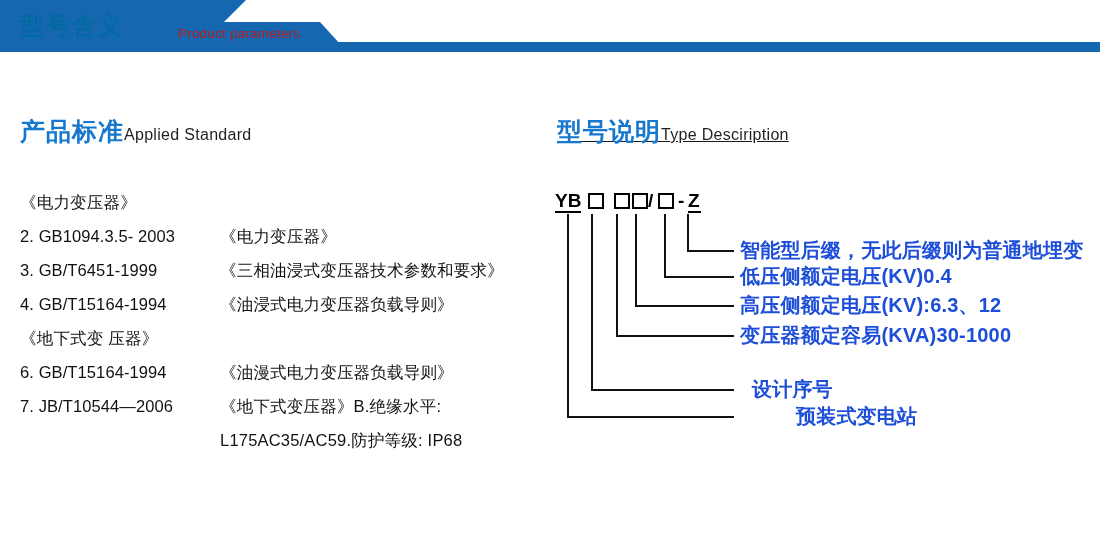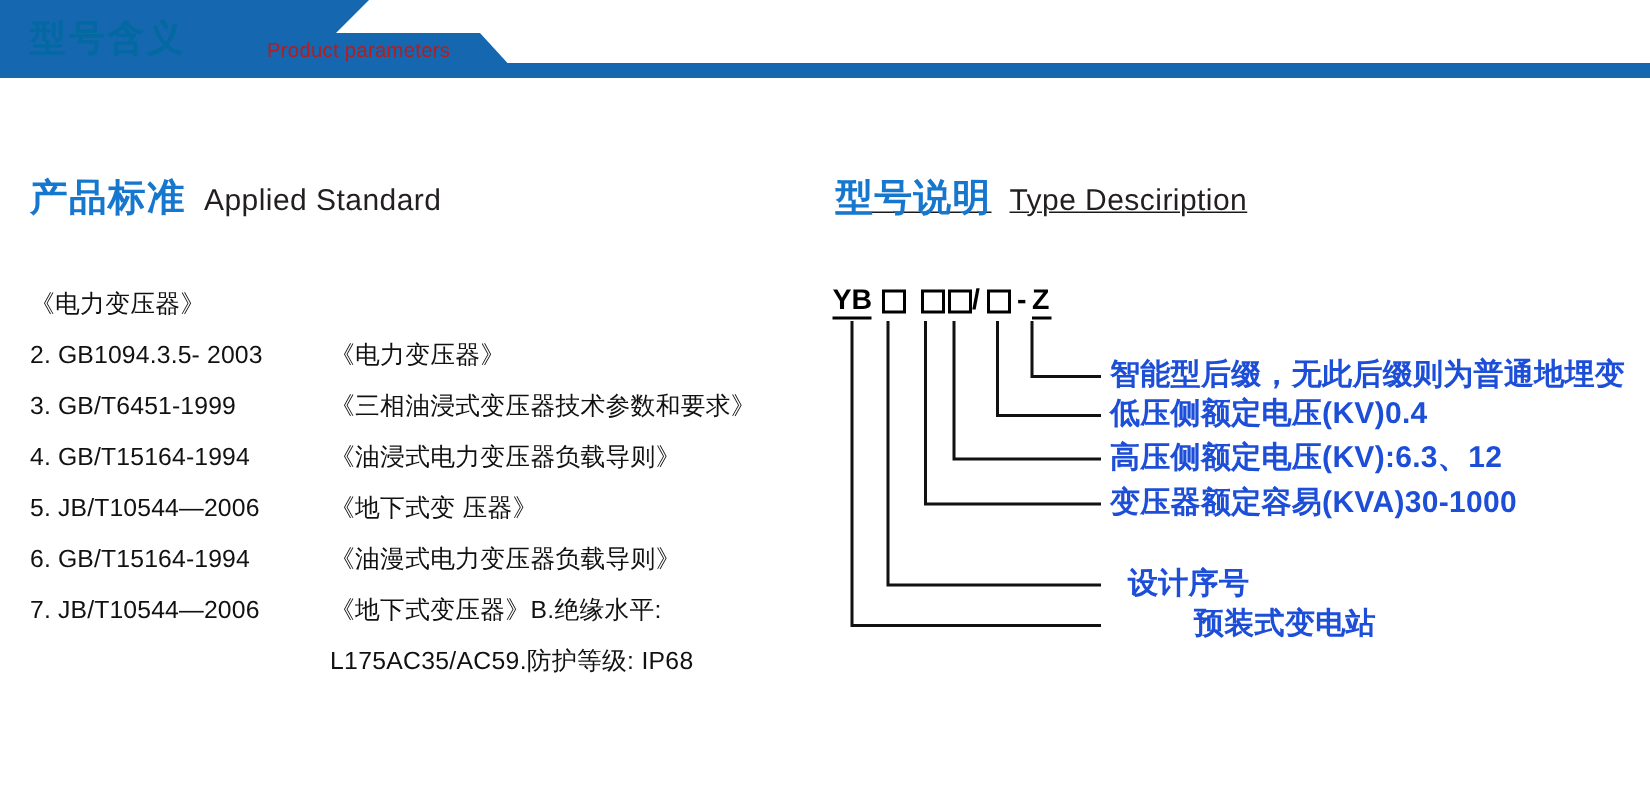--- a/index.html
+++ b/index.html
@@ -59,24 +59,23 @@
     white-space: nowrap;
   }
   .section-head .cn {
     font-size: 25px;
     font-weight: 700;
     color: #1577ce;
     letter-spacing: 1px;
     vertical-align: baseline;
   }
   .section-head .en {
-    font-size: 20px;
+    font-size: 16px;
     font-weight: 400;
     color: #231f20;
-    margin-left: 12px;
     letter-spacing: 0.3px;
     vertical-align: baseline;
   }
   #standard-heading { left: 20px; top: 115px; }
   #type-heading     { left: 557px; top: 115px; text-decoration: underline; }
 
   
   #standards-list {
     position: absolute;
     left: 20px;
@@ -175,21 +174,20 @@
     </div>
     <div class="std-row">
       <span class="std-code">3. GB/T6451-1999</span>
       <span class="std-name">《三相油浸式变压器技术参数和要求》</span>
     </div>
     <div class="std-row">
       <span class="std-code">4. GB/T15164-1994</span>
       <span class="std-name">《油浸式电力变压器负载导则》</span>
     </div>
     <div class="std-row">
-      <span class="std-code">5. JB/T10544—2006</span>
       <span class="std-name">《地下式变 压器》</span>
     </div>
     <div class="std-row">
       <span class="std-code">6. GB/T15164-1994</span>
       <span class="std-name">《油漫式电力变压器负载导则》</span>
     </div>
     <div class="std-row">
       <span class="std-code">7. JB/T10544—2006</span>
       <span class="std-name">《地下式变压器》B.绝缘水平:</span>
     </div>

